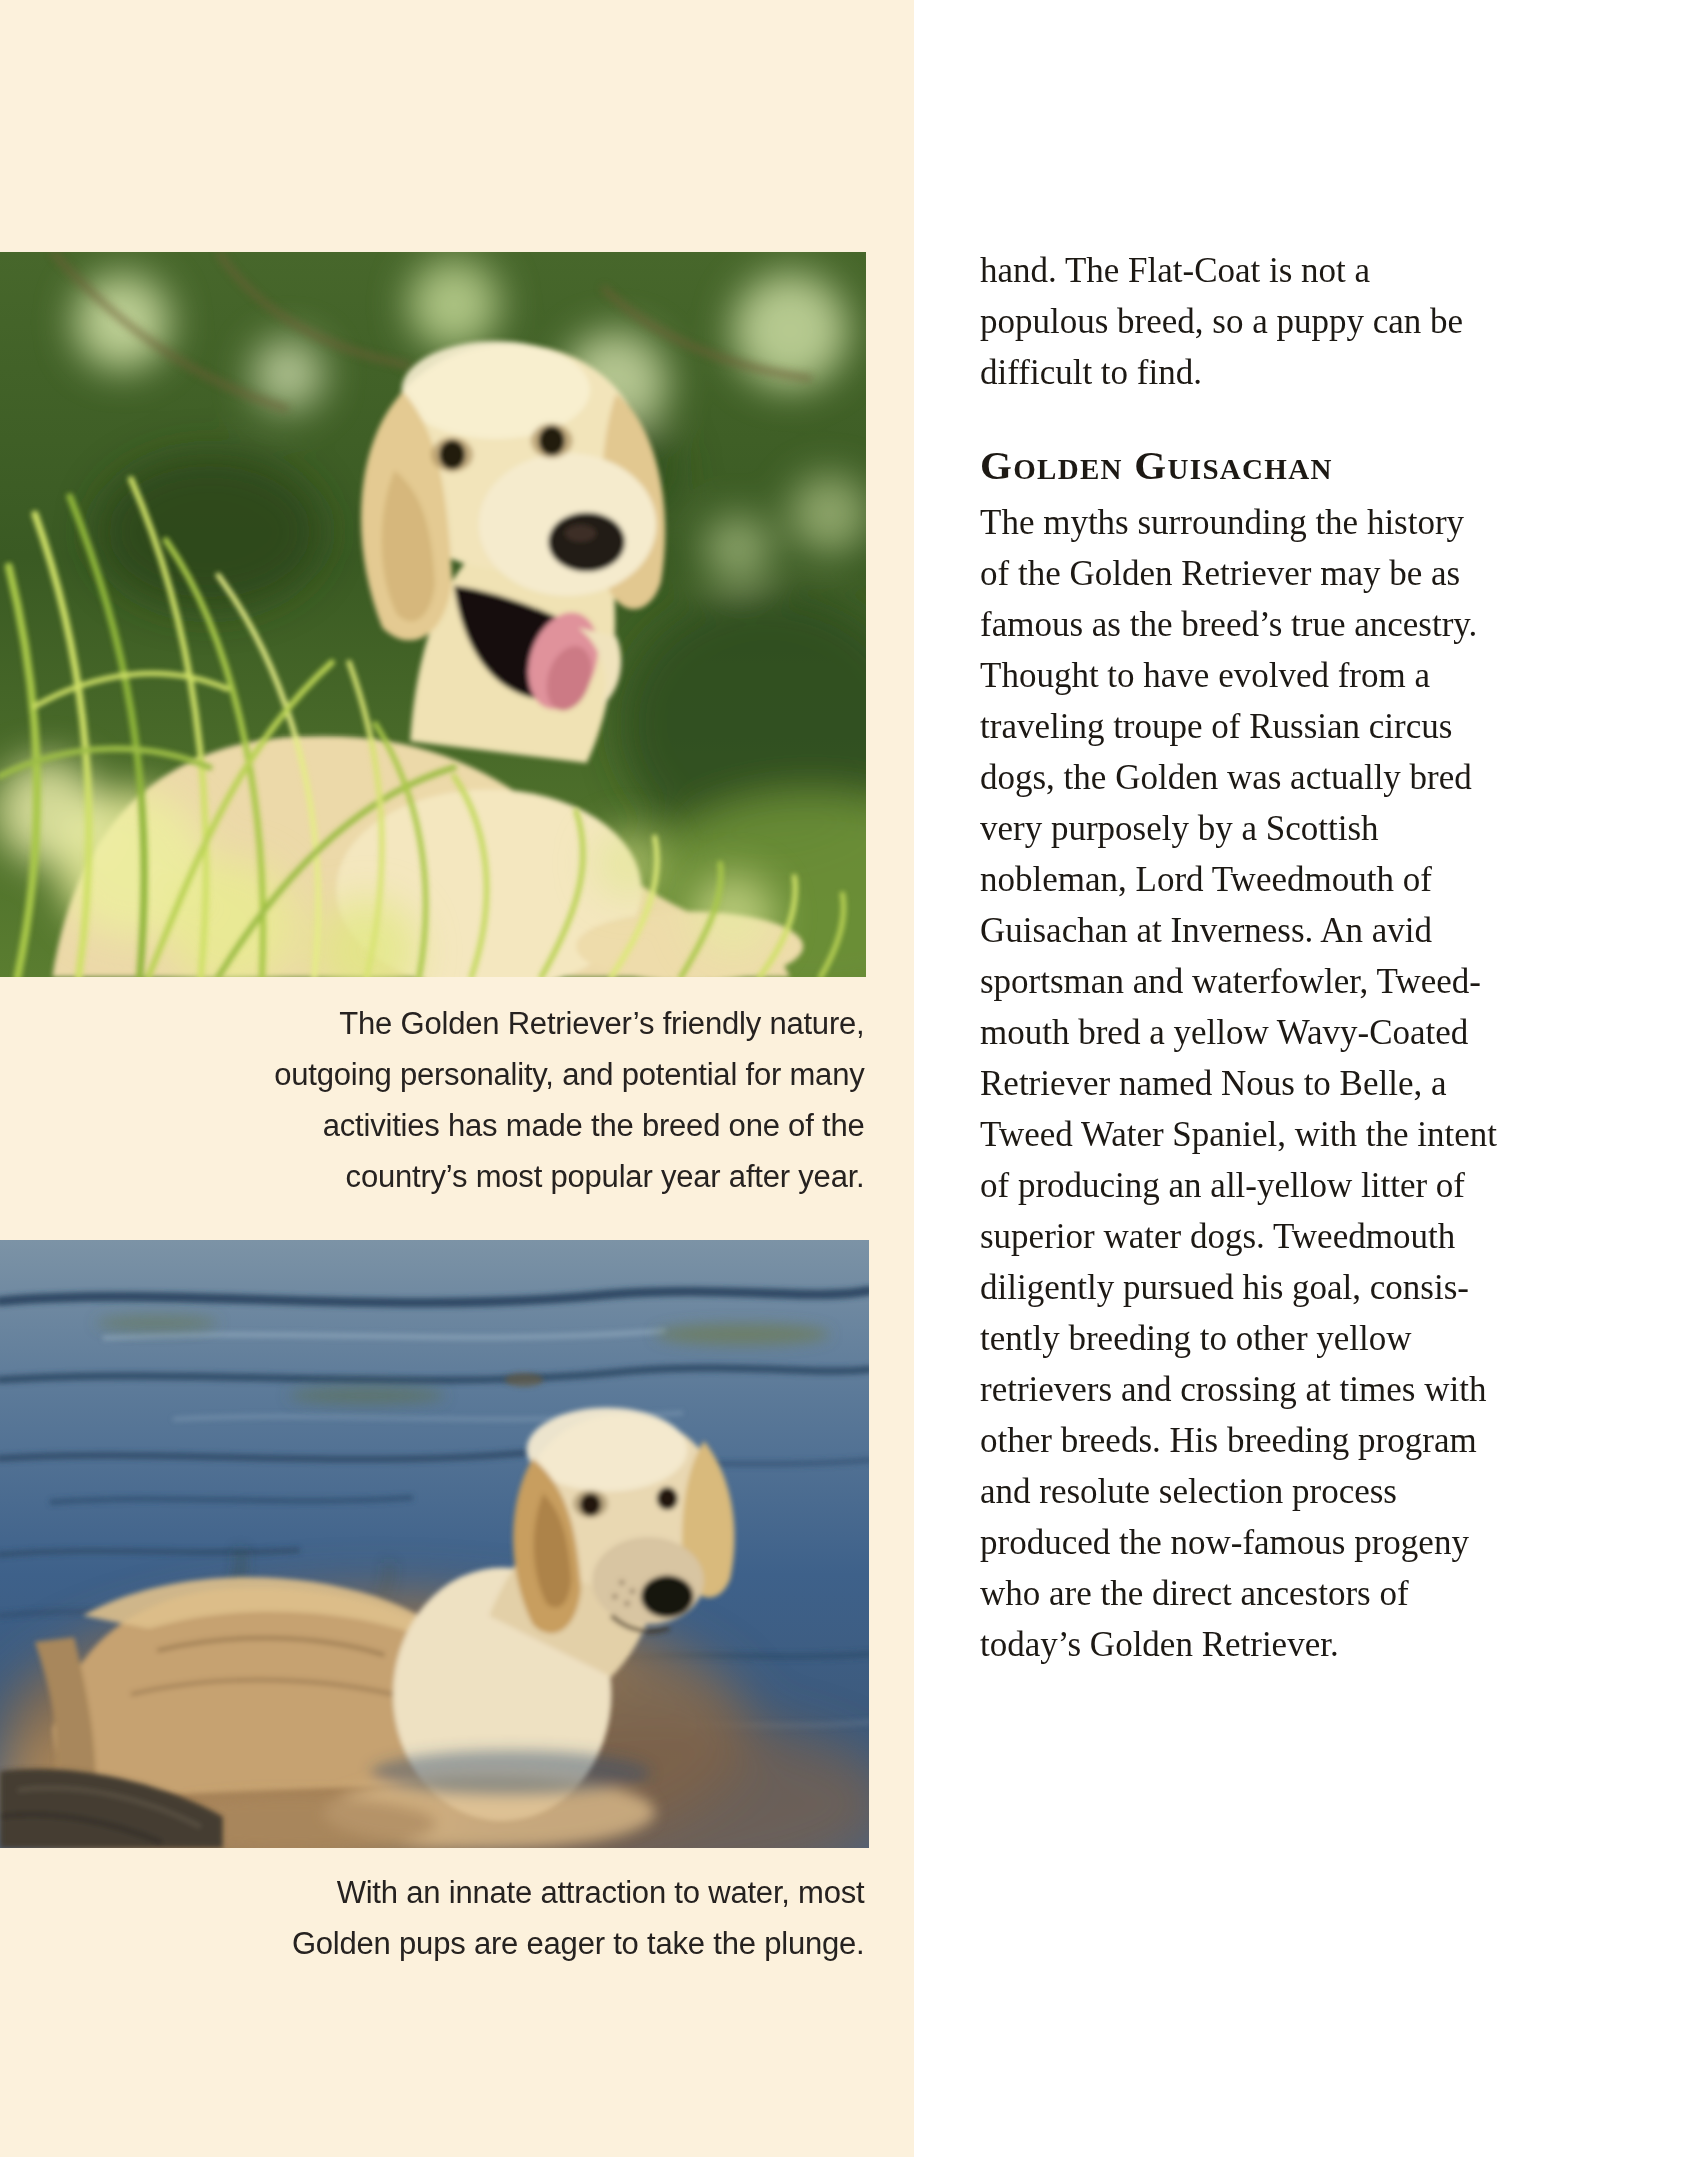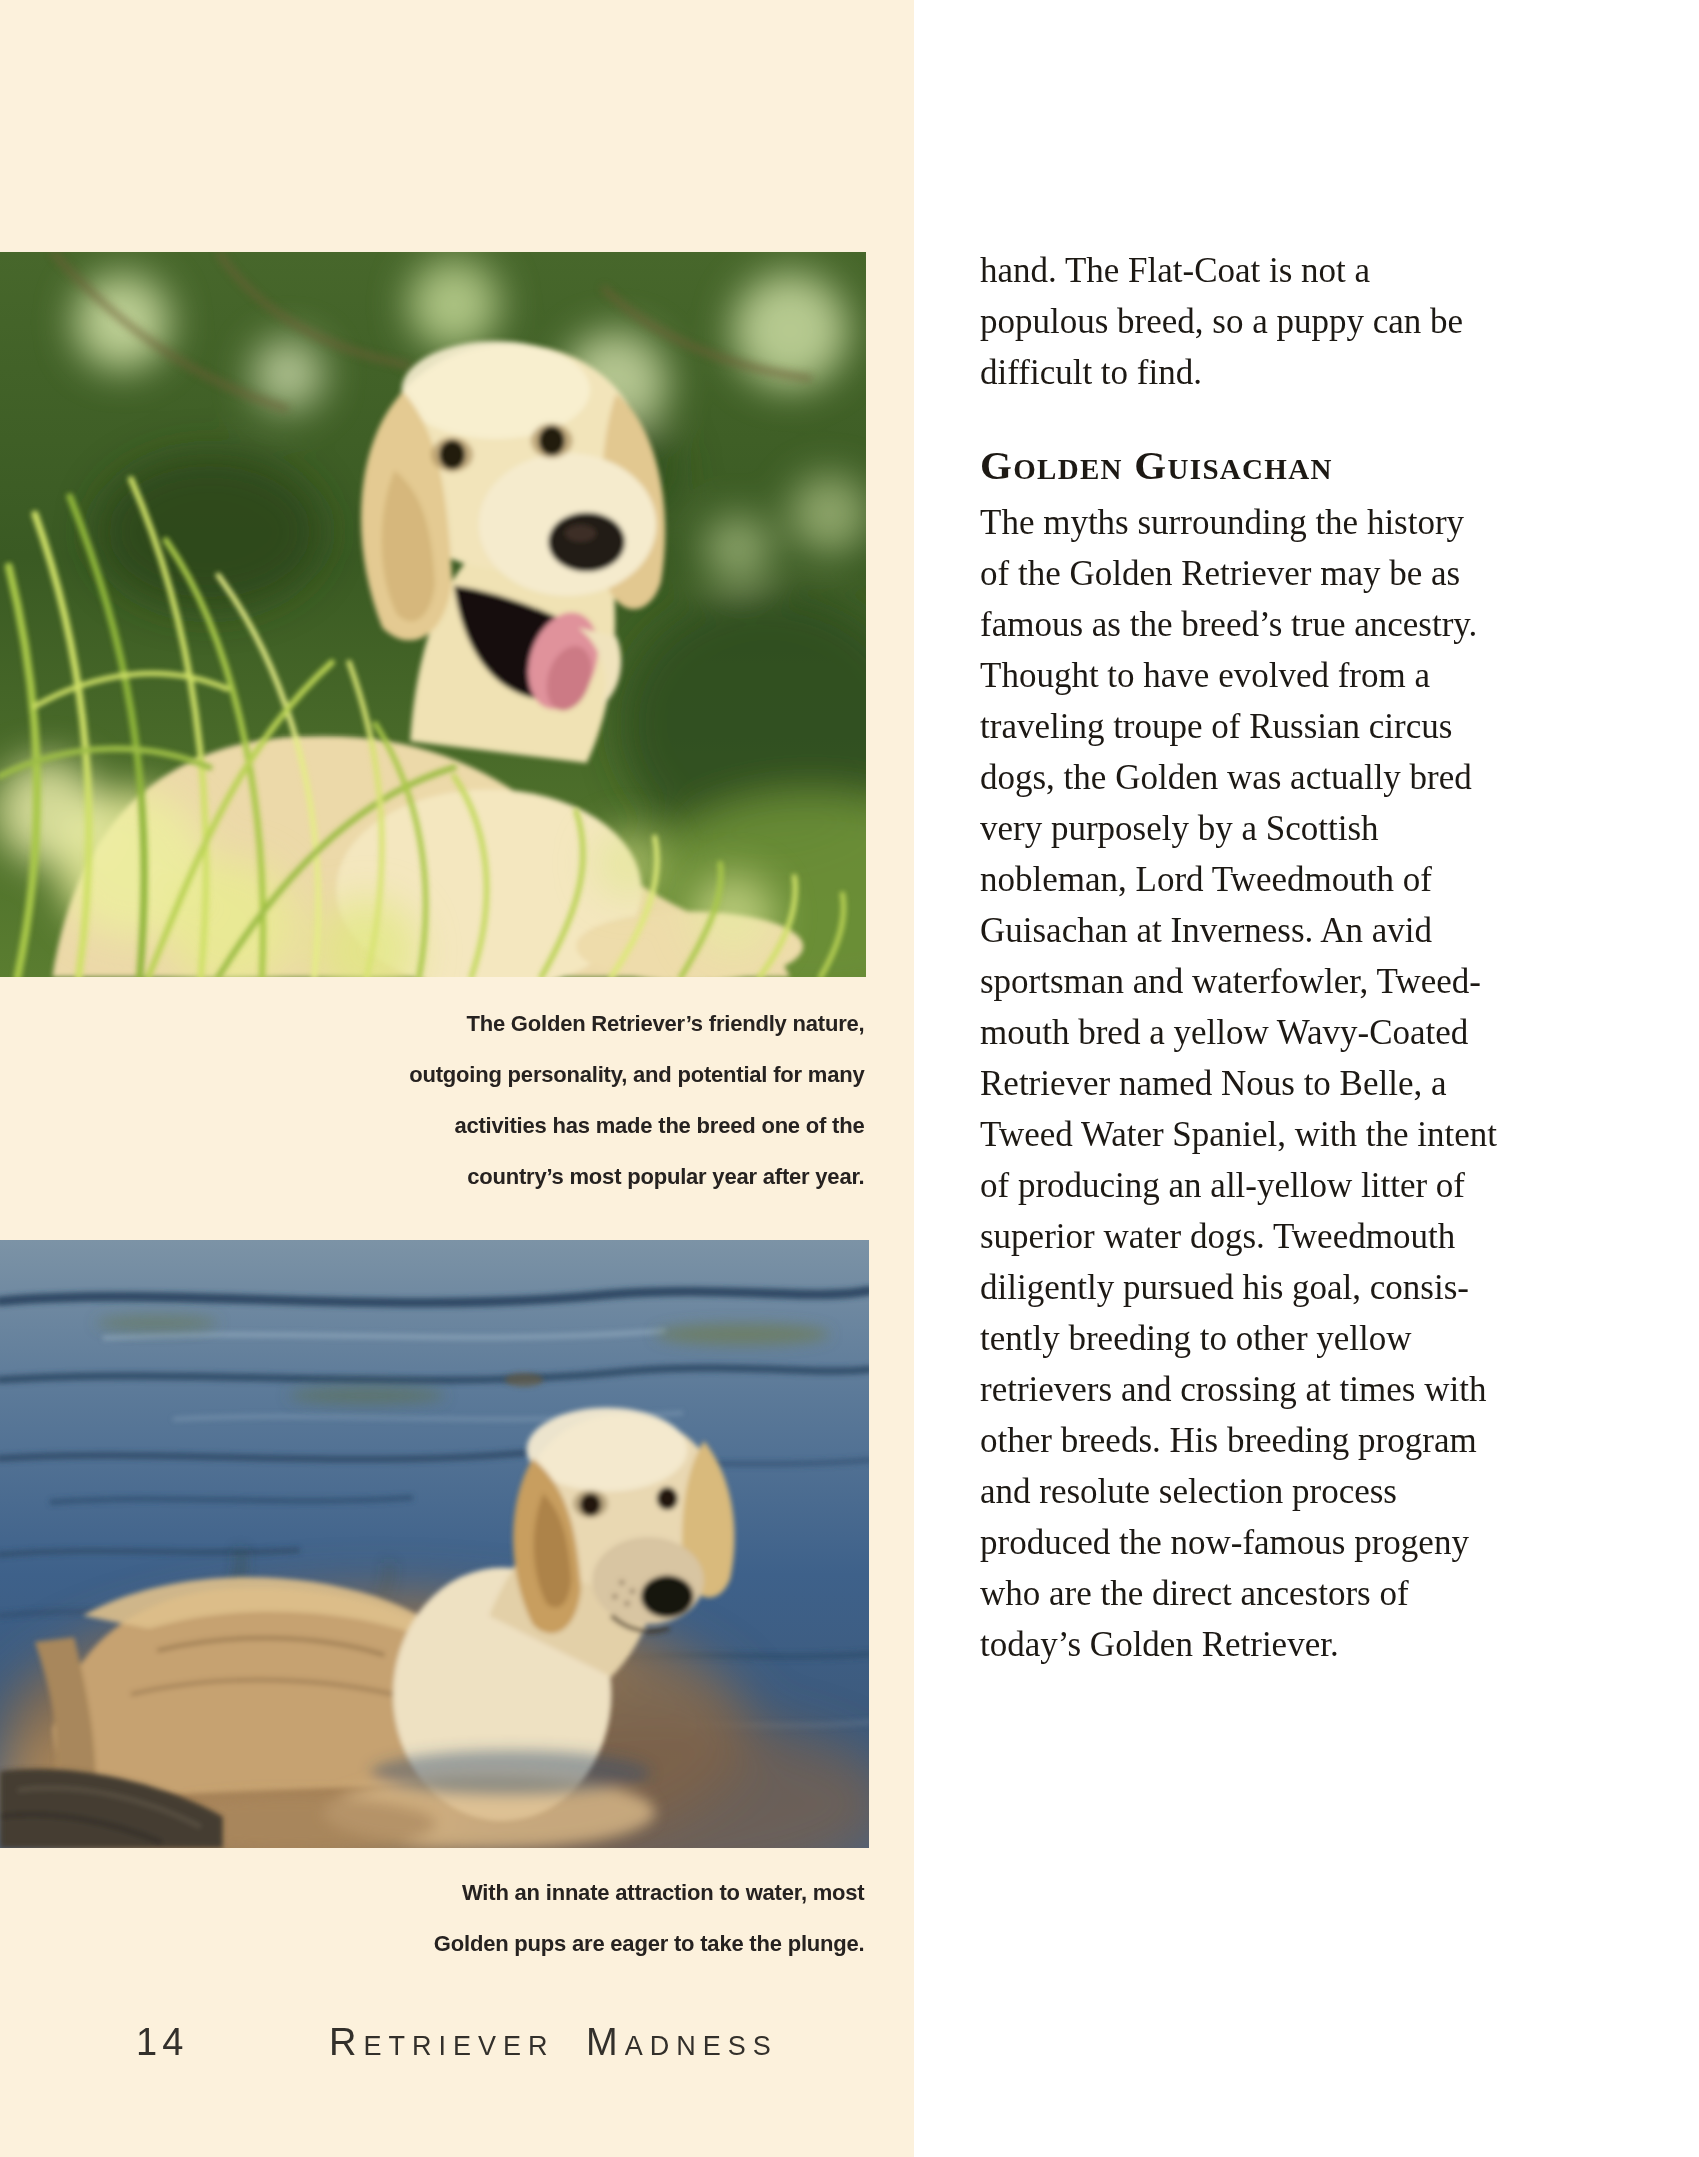--- a/index.html
+++ b/index.html
@@ -10,22 +10,22 @@
   .cream-panel{
     position:absolute;left:0;top:0;width:914px;height:2157px;
     background:var(--panel_color,#fcf1dc);
   }
   .photo{position:absolute;left:0;margin:0;overflow:hidden;}
   .photo svg{display:block;}
   .photo-1{top:252px;width:866px;height:725px;}
   .photo-2{top:1240px;width:869px;height:608px;}
   .caption{
     position:absolute;left:17.5px;width:847px;text-align:right;
-    white-space:pre;font-family:"Liberation Sans",sans-serif;font-weight:bold;
-    font-size:22px;line-height:51px;letter-spacing:-0.2px;
+    white-space:pre;font-family:"Liberation Sans",sans-serif;font-weight:normal;
+    font-size:31px;line-height:51px;letter-spacing:-0.2px;
     color:var(--caption_ink,#262220);
   }
   .caption-1{top:998px;}
   .caption-2{top:1867px;}
   .article{
     position:absolute;left:980px;top:245px;width:611px;
     font-size:35px;line-height:51px;color:var(--ink,#1d1914);
   }
   .article p{margin:0;white-space:pre;}
   .article .heading{
@@ -252,24 +252,20 @@
         <path d="M0,608 C80,598 180,618 255,660 L255,696 L0,696 Z" fill="#443c33"></path>
         <path d="M20,630 C90,620 170,640 230,672" stroke="#5d5344" stroke-width="6" fill="none" opacity="0.8"></path>
         <path d="M0,660 C60,652 130,666 185,690" stroke="#352e27" stroke-width="6" fill="none" opacity="0.8"></path>
       </g>
     </svg>
   </figure>
 
   <div class="caption caption-2">With an innate attraction to water, most
 Golden pups are eager to take the plunge.</div>
 
-  <div class="page-footer">
-    <span class="page-number">14</span>
-    <span class="running-title">Retriever Madness</span>
-  </div>
 
   <div class="article">
     <p>hand. The Flat-Coat is not a
 populous breed, so a puppy can be
 difficult to find.</p>
     <p class="heading">Golden Guisachan</p>
     <p>The myths surrounding the history
 of the Golden Retriever may be as
 famous as the breed’s true ancestry.
 Thought to have evolved from a

